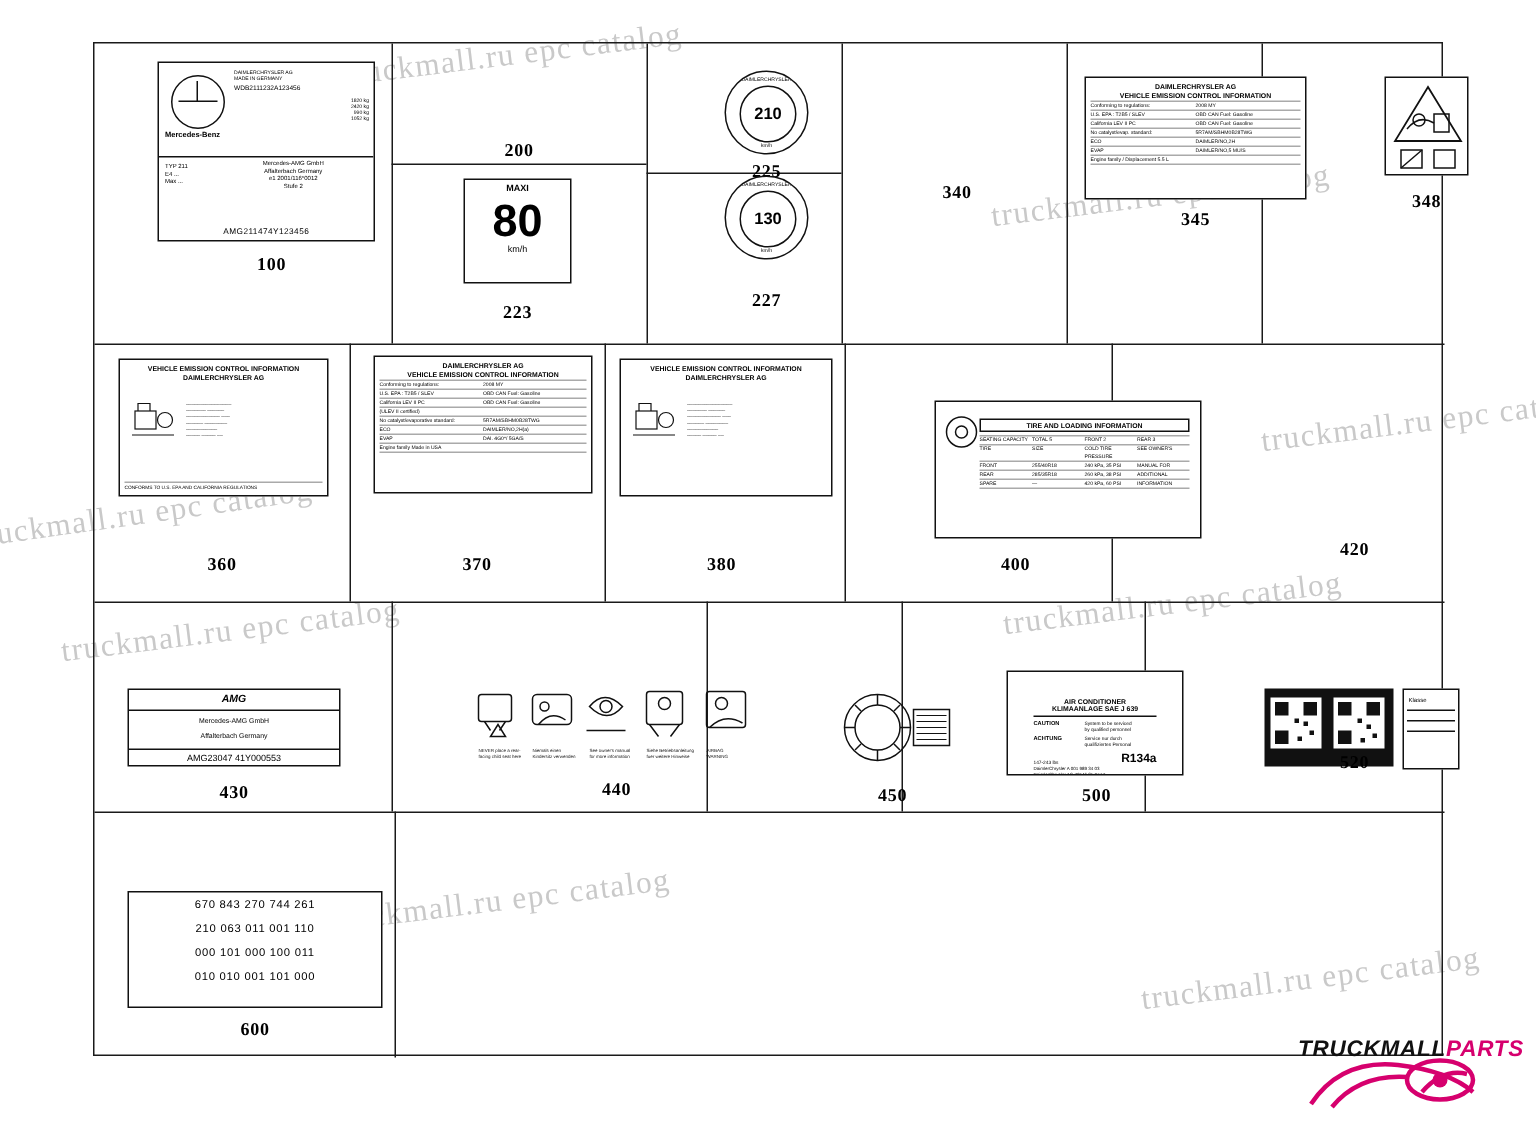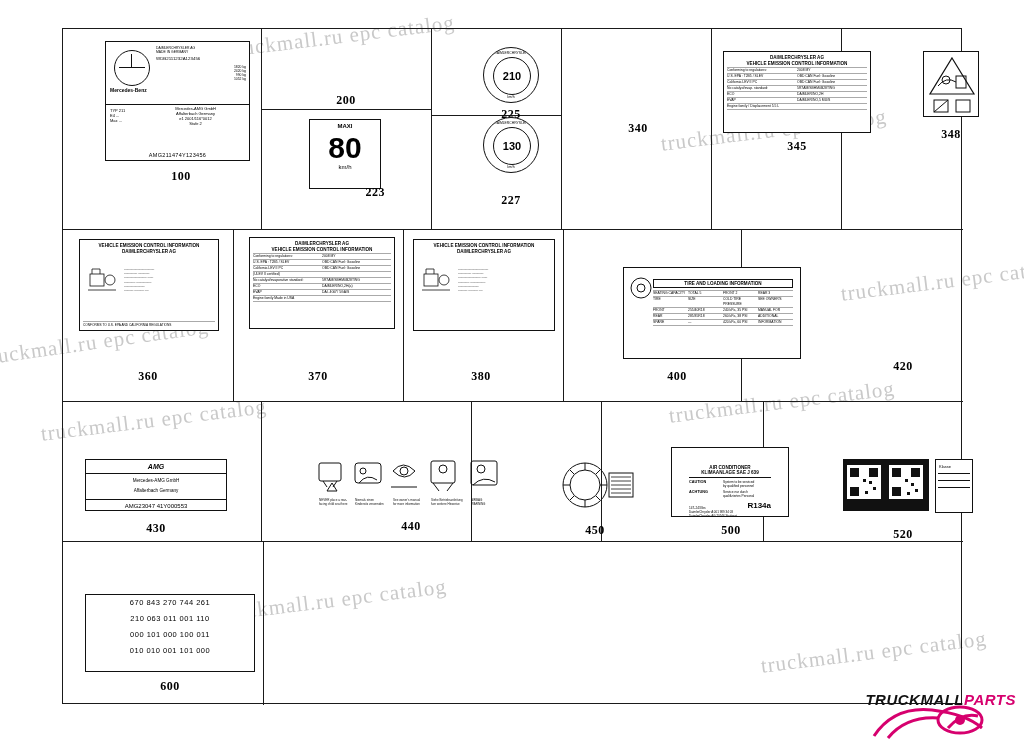--- a/index.html
+++ b/index.html
@@ -199,21 +199,21 @@
   </div>
   <div class="num" style="left:78px;top:140px;width:80px;">100</div>
 
   <div class="num" style="left:243px;top:64px;width:80px;">200</div>
 
   <div class="lbl" id="l223">
     <div class="maxi">MAXI</div>
     <div class="big">80</div>
     <div class="kmh">km/h</div>
   </div>
-  <div class="num" style="left:242px;top:156px;width:80px;text-align:right;">223</div>
+  <div class="num" style="left:242px;top:172px;width:80px;">223</div>
 
   <div class="lbl round" id="l225">
     <div class="rdtop">DAIMLERCHRYSLER</div>
     <div class="rdin">210</div>
     <div class="rdbot">km/h</div>
   </div>
   <div class="num" style="left:408px;top:78px;width:80px;">225</div>
 
   <div class="lbl round" id="l227">
     <div class="rdtop">DAIMLERCHRYSLER</div>
@@ -497,21 +497,21 @@
         </g>
       </svg>
     </div>
     <div style="position:absolute;left:92px;top:0;width:36px;height:52px;border:1px solid #111;background:#fff;">
       <div style="font-size:4px;margin:4px 3px;">Klasse</div>
       <div style="border-top:1px solid #111;margin:2px;"></div>
       <div style="border-top:1px solid #111;margin:6px 2px;"></div>
       <div style="border-top:1px solid #111;margin:6px 2px;"></div>
     </div>
   </div>
-  <div class="num" style="left:800px;top:498px;width:80px;">520</div>
+  <div class="num" style="left:800px;top:472px;width:80px;">520</div>
 
   <div class="lbl" id="l600">
     <div class="row">670 843 270 744 261</div>
     <div class="row">210 063 011 001 110</div>
     <div class="row">000 101 000 100 011</div>
     <div class="row">010 010 001 101 000</div>
   </div>
   <div class="num" style="left:67px;top:650px;width:80px;">600</div>
 
 </div>

